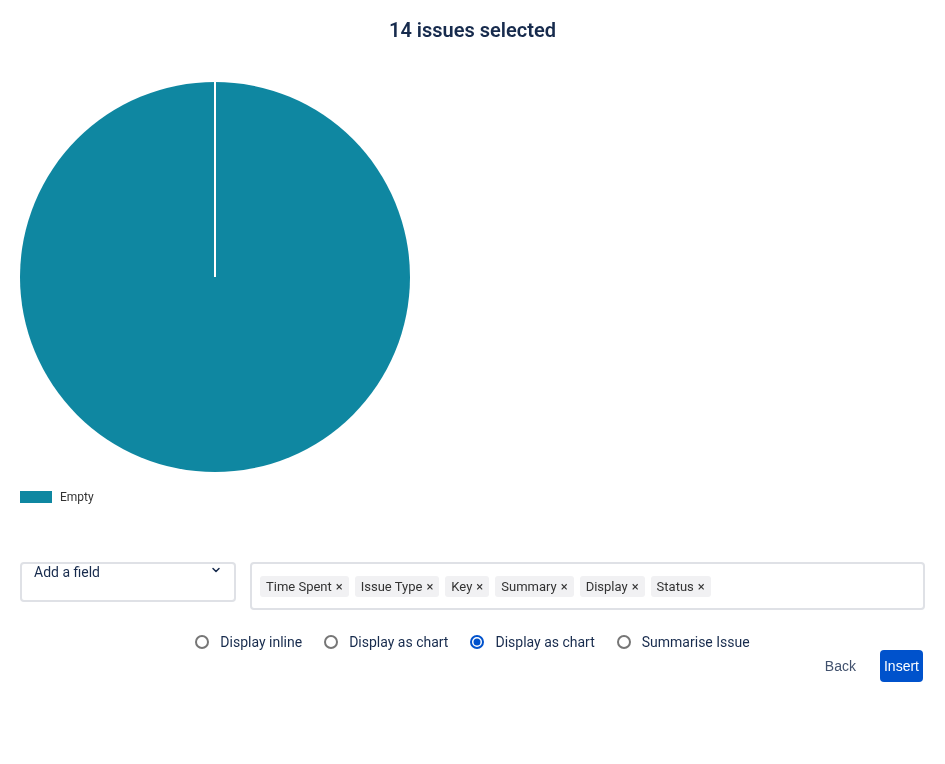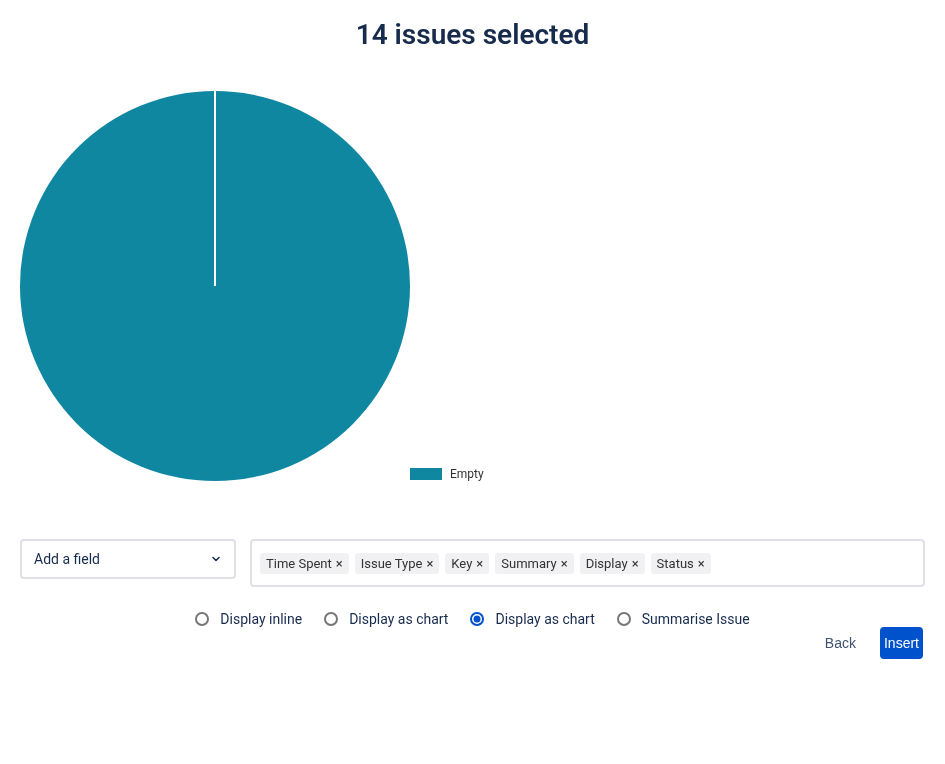--- a/index.html
+++ b/index.html
@@ -5,30 +5,30 @@
   * { box-sizing: border-box; margin: 0; padding: 0; }
   html, body {
     width: 945px; height: 764px;
     font-family: -apple-system, BlinkMacSystemFont, "Segoe UI", Roboto, Helvetica, Arial, sans-serif;
     background: #fff;
     color: #172B4D;
   }
   .wrap { width: 100%; height: 100%; padding: 12px 20px 20px 20px; position: relative; }
   .title {
     text-align: center;
-    font-size: 28px;
+    font-size: 20px;
     font-weight: 600;
     color: #172B4D;
     margin-top: 6px;
     margin-bottom: 40px;
   }
   .chart-area {
     display: flex;
-    flex-direction: row;
-    align-items: flex-end;
+    flex-direction: column;
+    align-items: flex-start;
   }
   .pie {
     position: relative;
     width: 390px;
     height: 390px;
   }
   .pie-circle {
     width: 100%; height: 100%;
     border-radius: 50%;
     background: #0e859c; 
@@ -58,21 +58,20 @@
     display: flex;
     gap: 14px;
     margin-top: 58px;
   }
   .dropdown {
     width: 216px;
     height: 40px;
     border: 2px solid #DFE1E6;
     border-radius: 4px;
     display: flex;
-    align-items: center;
     justify-content: space-between;
     padding: 0 12px;
     font-size: 14px;
     color: #172B4D;
     cursor: pointer;
     background: #fff;
   }
   .chev-down { width: 12px; height: 12px; }
   .chips-box {
     flex: 1;

